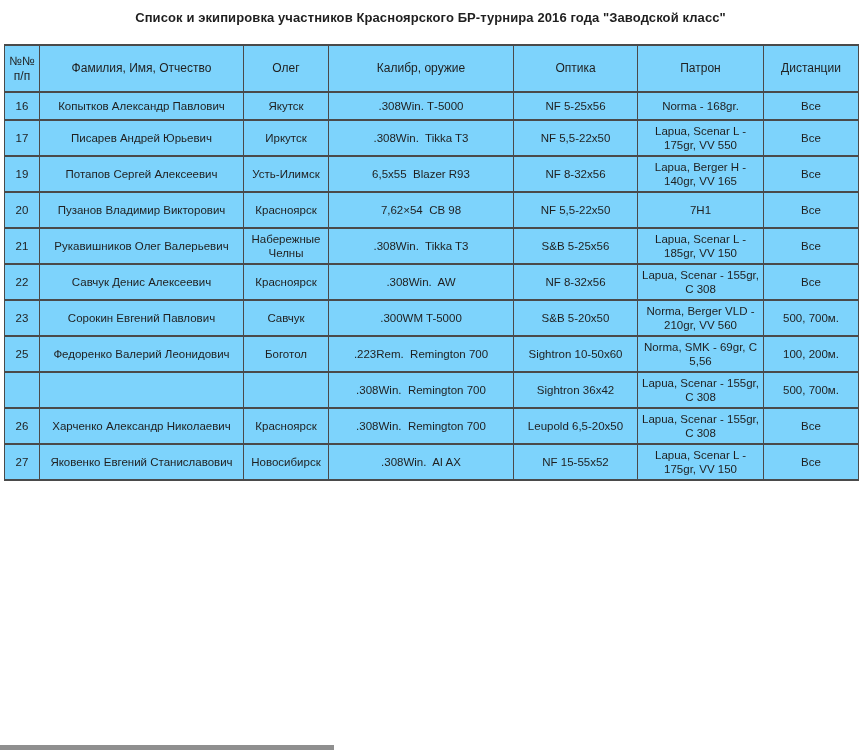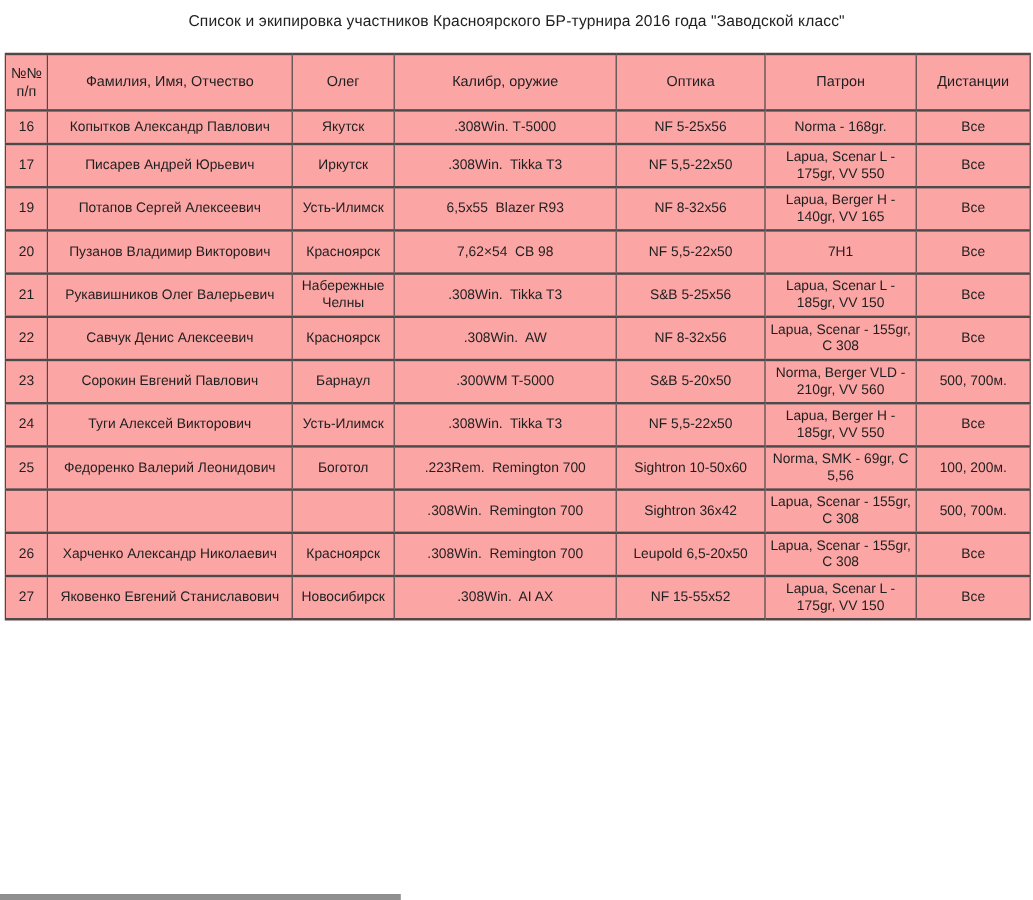--- a/index.html
+++ b/index.html
@@ -8,32 +8,32 @@
     background: #ffffff;
     width: 861px;
     height: 750px;
     overflow: hidden;
     font-family: "Liberation Sans", sans-serif;
     color: #1f1f1f;
     position: relative;
   }
   .title {
     font-size: 13px;
-    font-weight: normal;
+    font-weight: bold;
     text-align: center;
     margin: 0;
     padding-top: 10px;
     letter-spacing: 0.1px;
   }
   table.roster {
     border-collapse: collapse;
     table-layout: fixed;
     width: 854px;
     margin: 19px 12px 0 4px;
-    background: #fca5a5;
+    background: #7dd3fc;
     padding-left: 16px;
   }
   th, td {
     border: 1px solid #4a4a4a;
     border-top-width: 2px;
     border-bottom-width: 2px;
     text-align: center;
     vertical-align: middle;
     padding: 2px 4px;
     white-space: pre-wrap;
@@ -138,34 +138,25 @@
           <td>Савчук Денис Алексеевич</td>
           <td>Красноярск</td>
           <td>.308Win.  AW</td>
           <td>NF 8-32x56</td>
           <td>Lapua, Scenar - 155gr, C 308</td>
           <td>Все</td>
         </tr>
         <tr>
           <td>23</td>
           <td>Сорокин Евгений Павлович</td>
-          <td>Барнаул</td>
+          <td>Савчук</td>
           <td>.300WM T-5000</td>
           <td>S&amp;B 5-20x50</td>
           <td>Norma, Berger VLD - 210gr, VV 560</td>
           <td>500, 700м.</td>
-        </tr>
-        <tr>
-          <td>24</td>
-          <td>Туги Алексей Викторович</td>
-          <td>Усть-Илимск</td>
-          <td>.308Win.  Tikka T3</td>
-          <td>NF 5,5-22x50</td>
-          <td>Lapua, Berger H - 185gr, VV 550</td>
-          <td>Все</td>
         </tr>
         <tr>
           <td>25</td>
           <td>Федоренко Валерий Леонидович</td>
           <td>Боготол</td>
           <td>.223Rem.  Remington 700</td>
           <td>Sightron 10-50x60</td>
           <td>Norma, SMK - 69gr, С 5,56</td>
           <td>100, 200м.</td>
         </tr>

